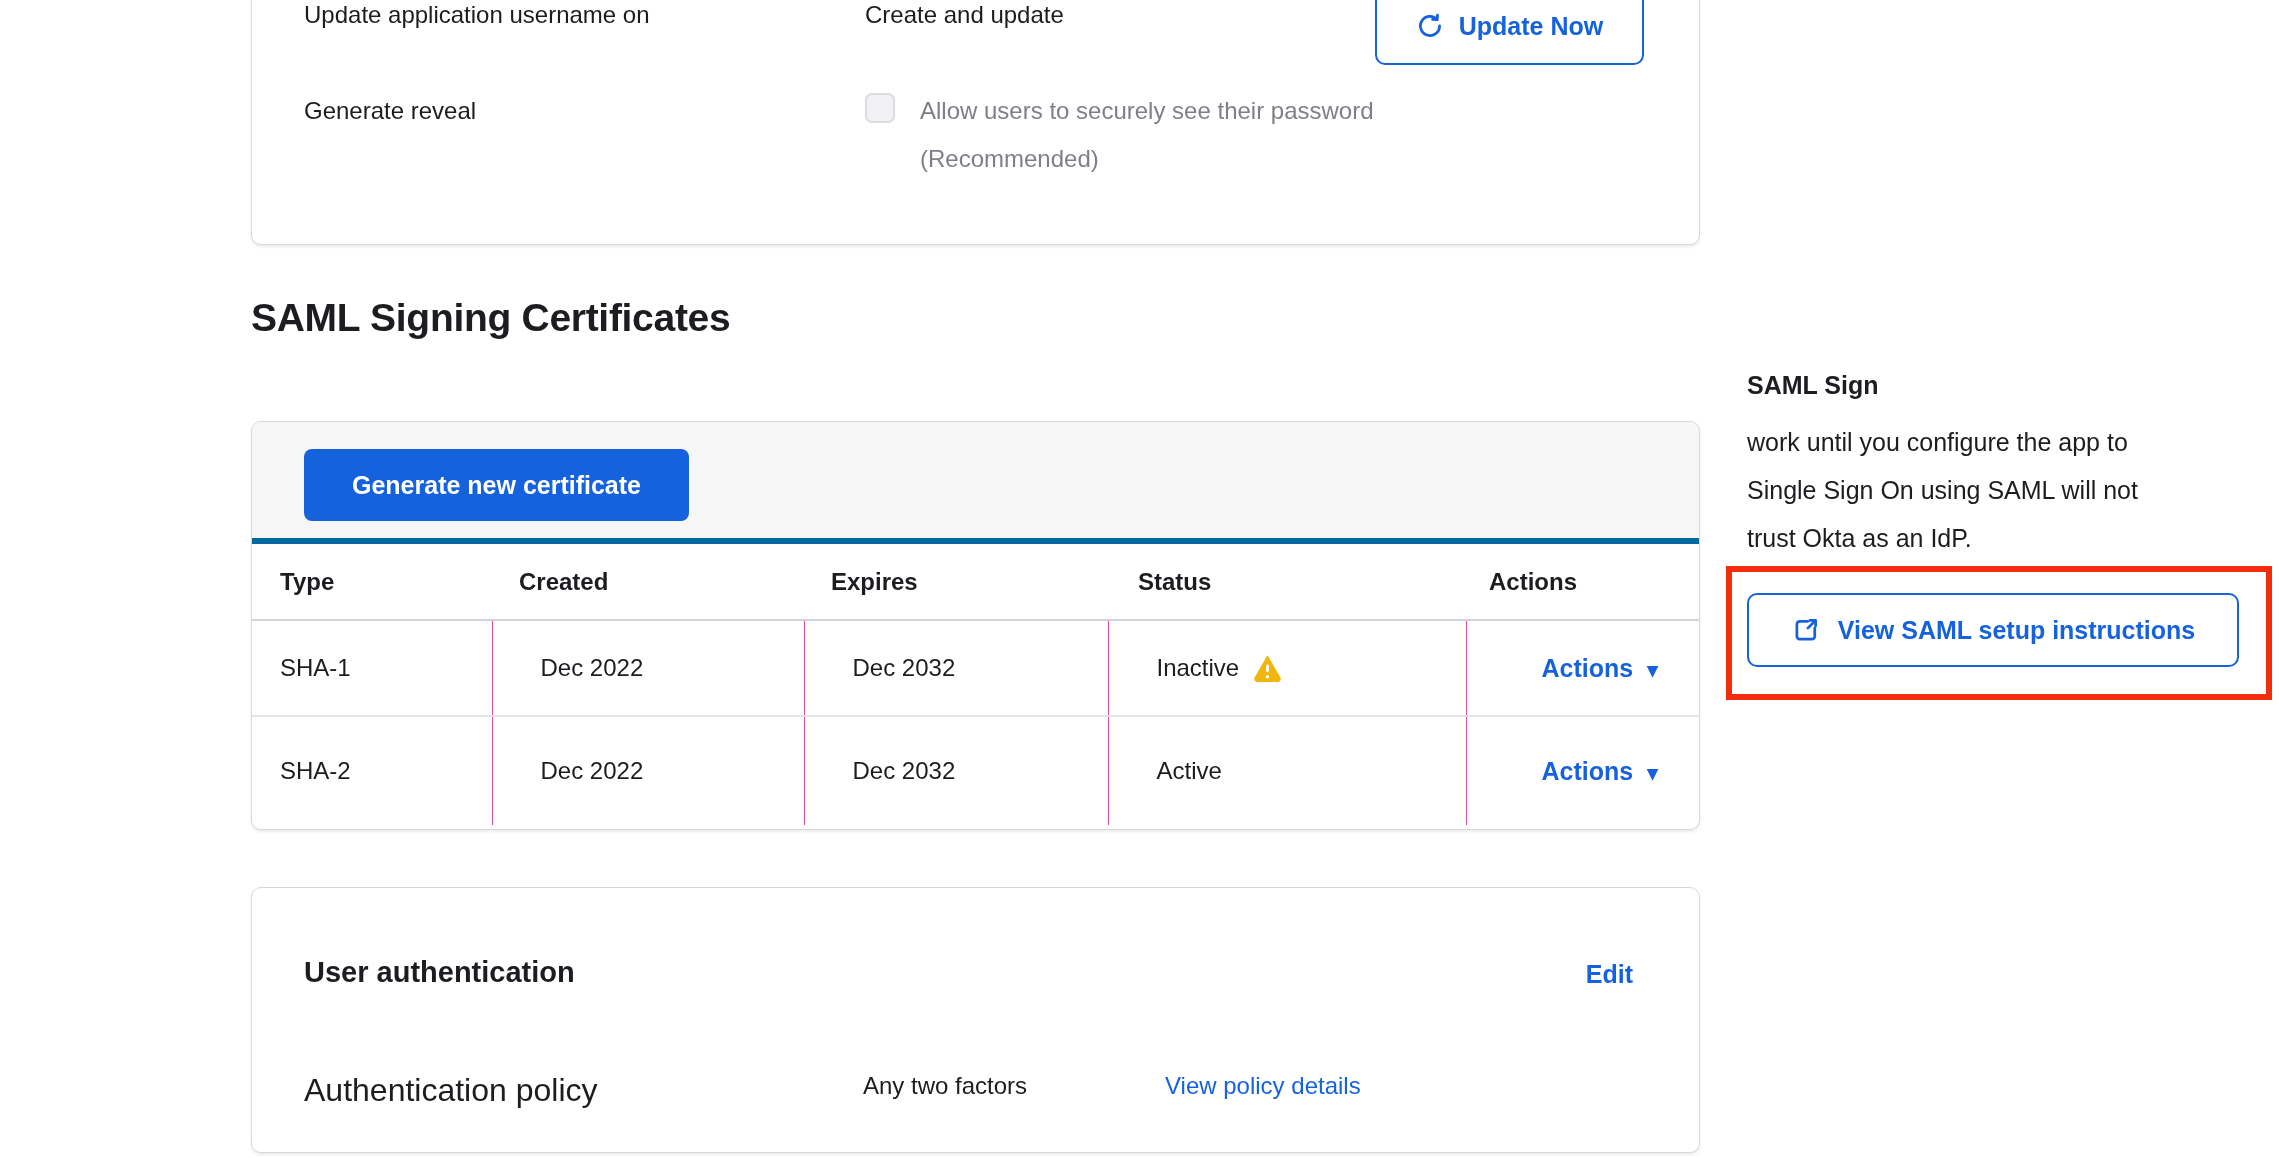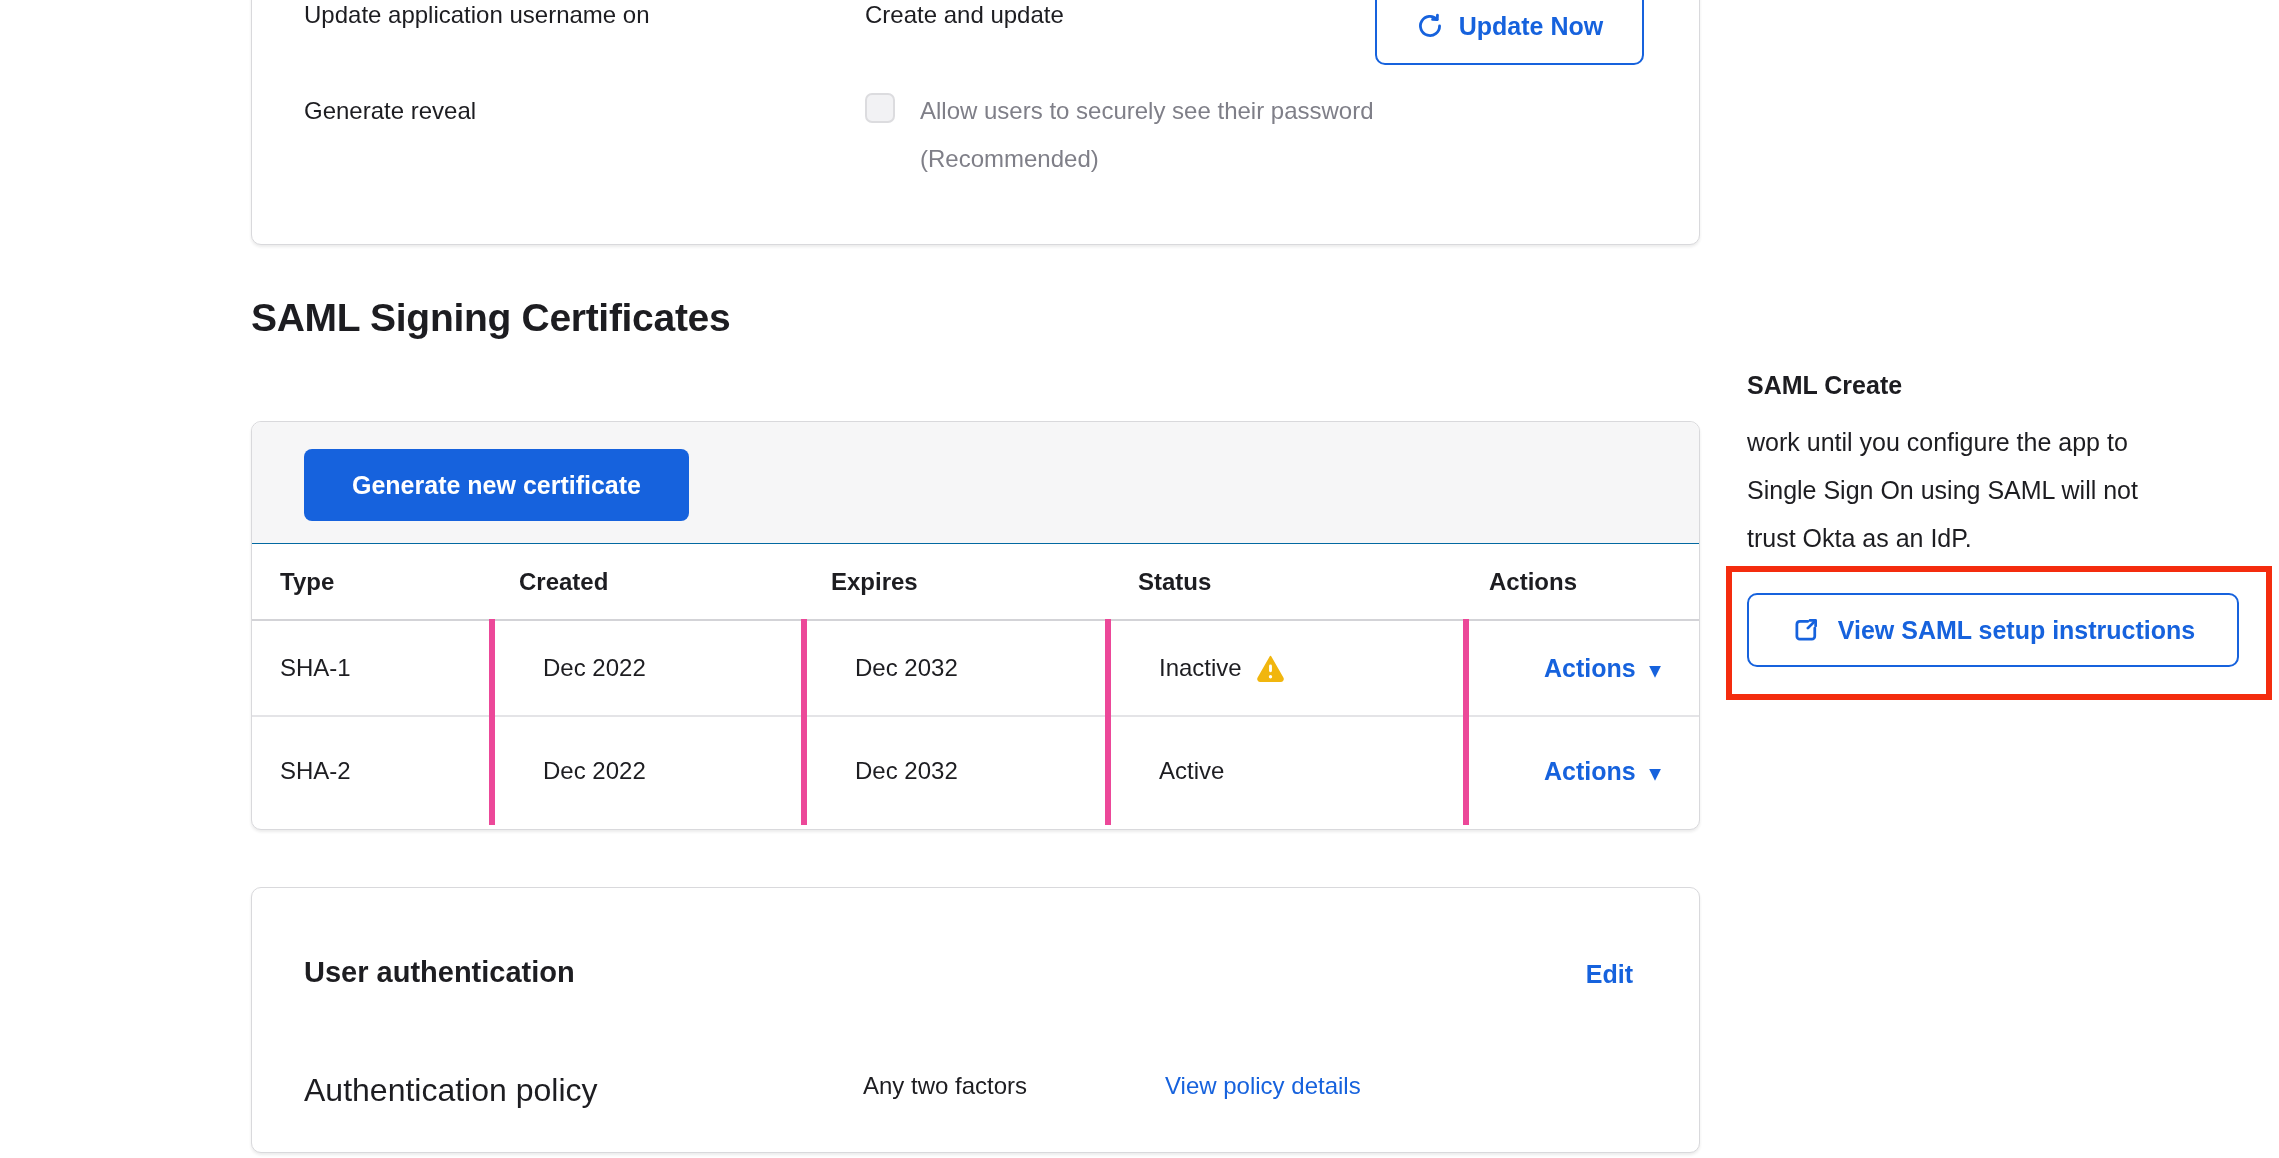--- a/index.html
+++ b/index.html
@@ -63,21 +63,21 @@
   
   #cert-panel {
     left: 251px; top: 421px;
     width: 1449px; height: 409px;
     overflow: hidden;
   }
   #cert-band {
     position: absolute; left: 0; top: 0; right: 0;
     height: 122px;
     background: #f6f6f7;
-    border-bottom: 1px solid #0369a1;
+    border-bottom: 6px solid #0369a1;
     border-radius: 9px 9px 0 0;
   }
   #generate-btn {
     position: absolute; left: 52px; top: 27px;
     width: 385px; height: 72px;
     background: #1662dd; border: none; border-radius: 8px;
     color: #ffffff; font-size: 25px; font-weight: 700;
     font-family: "Liberation Sans", sans-serif;
     display: flex; align-items: center; justify-content: center;
     cursor: pointer;
@@ -91,21 +91,21 @@
     height: 75px; text-align: left;
     font-size: 24px; font-weight: 700;
     border-bottom: 2px solid #d3d3d7;
   }
   #cert-table td {
     font-size: 24px;
   }
   #cert-table tbody tr:first-child td { height: 96px; }
   #cert-table tbody tr:last-child td  { height: 109px; }
   #cert-table tbody tr + tr td { border-top: 2px solid #e4e4e7; }
-  #cert-table tbody td + td { border-left: 6px solid #ec4899; padding-left: 48px; }
+  #cert-table tbody td + td { border-left: 1px solid #ec4899; padding-left: 48px; }
   .c1 { padding-left: 28px; }
   .c2 { padding-left: 27px; }
   .c3 { padding-left: 27px; }
   .c4 { padding-left: 30px; }
   .c5 { padding-left: 23px; }
   .status-wrap { display: inline-flex; align-items: center; gap: 13px; }
   .warning-svg { width: 31px; height: 30px; display: block; }
   .actions-link {
     display: inline-flex; align-items: center; gap: 14px;
     margin-left: 27px;
@@ -241,21 +241,21 @@
             <a class="actions-link">
               <span>Actions</span>
               <span class="caret">▾</span>
             </a>
           </td>
         </tr>
       </tbody>
     </table>
   </div>
 
-  <div id="saml-setup-title">SAML Create</div>
+  <div id="saml-setup-title">SAML Sign</div>
   <div id="saml-setup-desc">
     <div>work until you configure the app to</div>
     <div>Single Sign On using SAML will not</div>
     <div>trust Okta as an IdP.</div>
   </div>
 
   <div id="highlight-box"></div>
 
   <button id="view-saml-btn">
     <svg class="icon-svg" width="30" height="30" viewBox="0 0 24 24" fill="none" stroke="#1662dd" stroke-width="2.2" stroke-linecap="round" stroke-linejoin="round">

